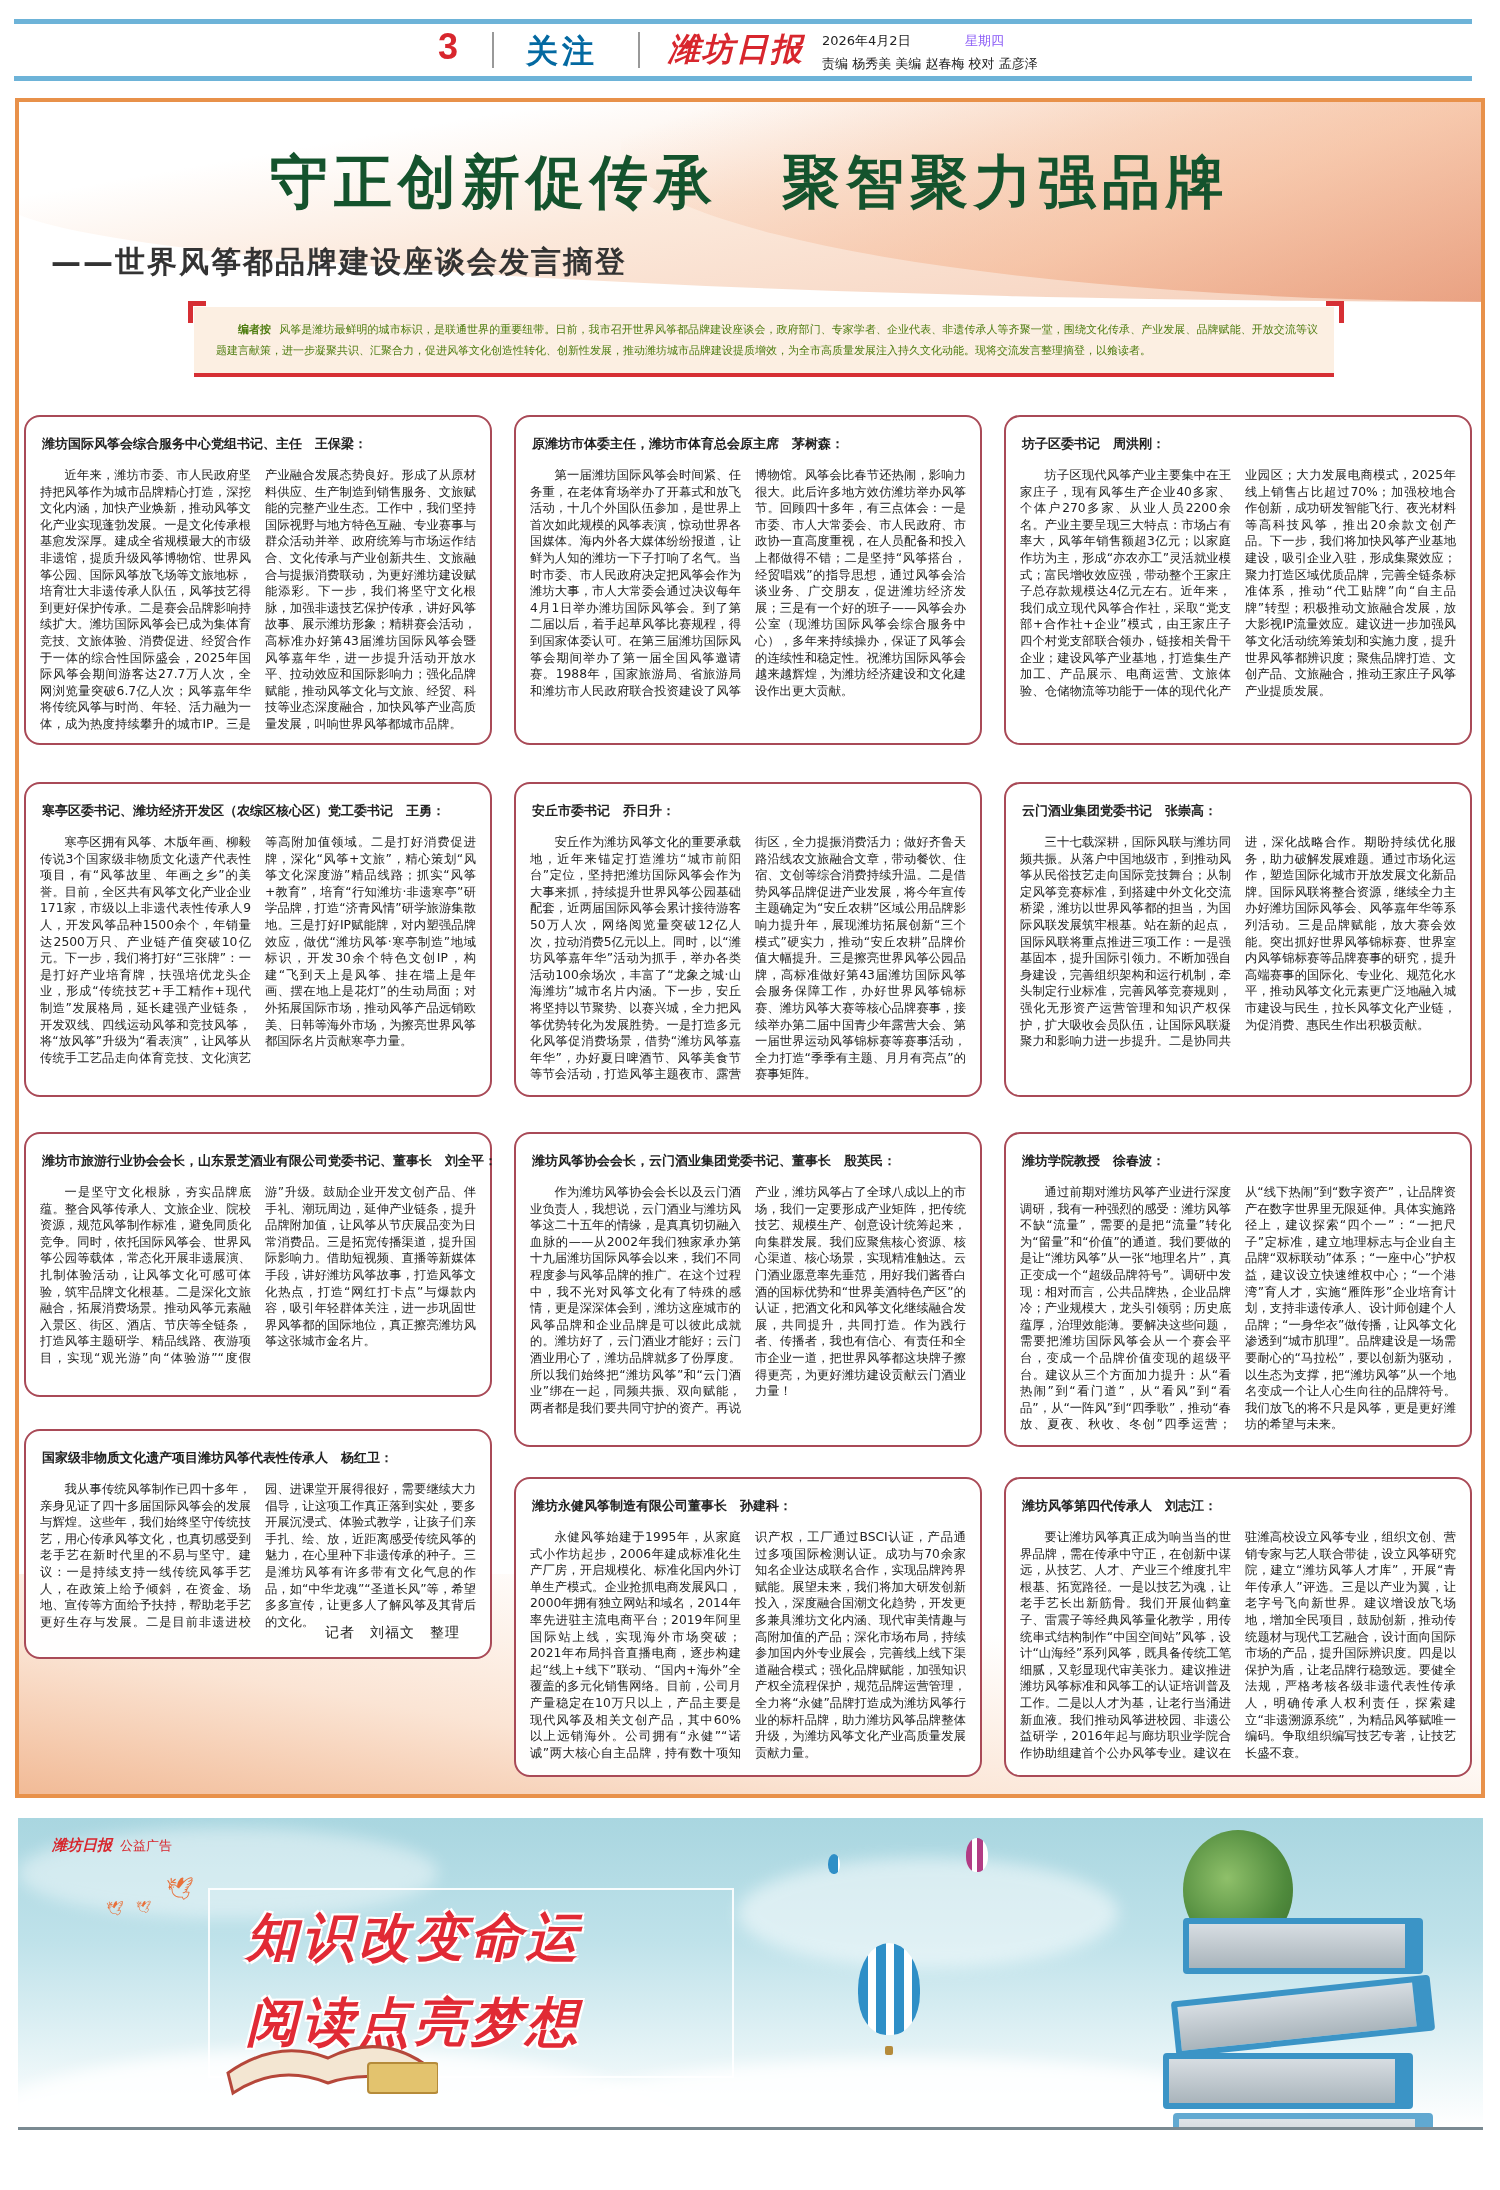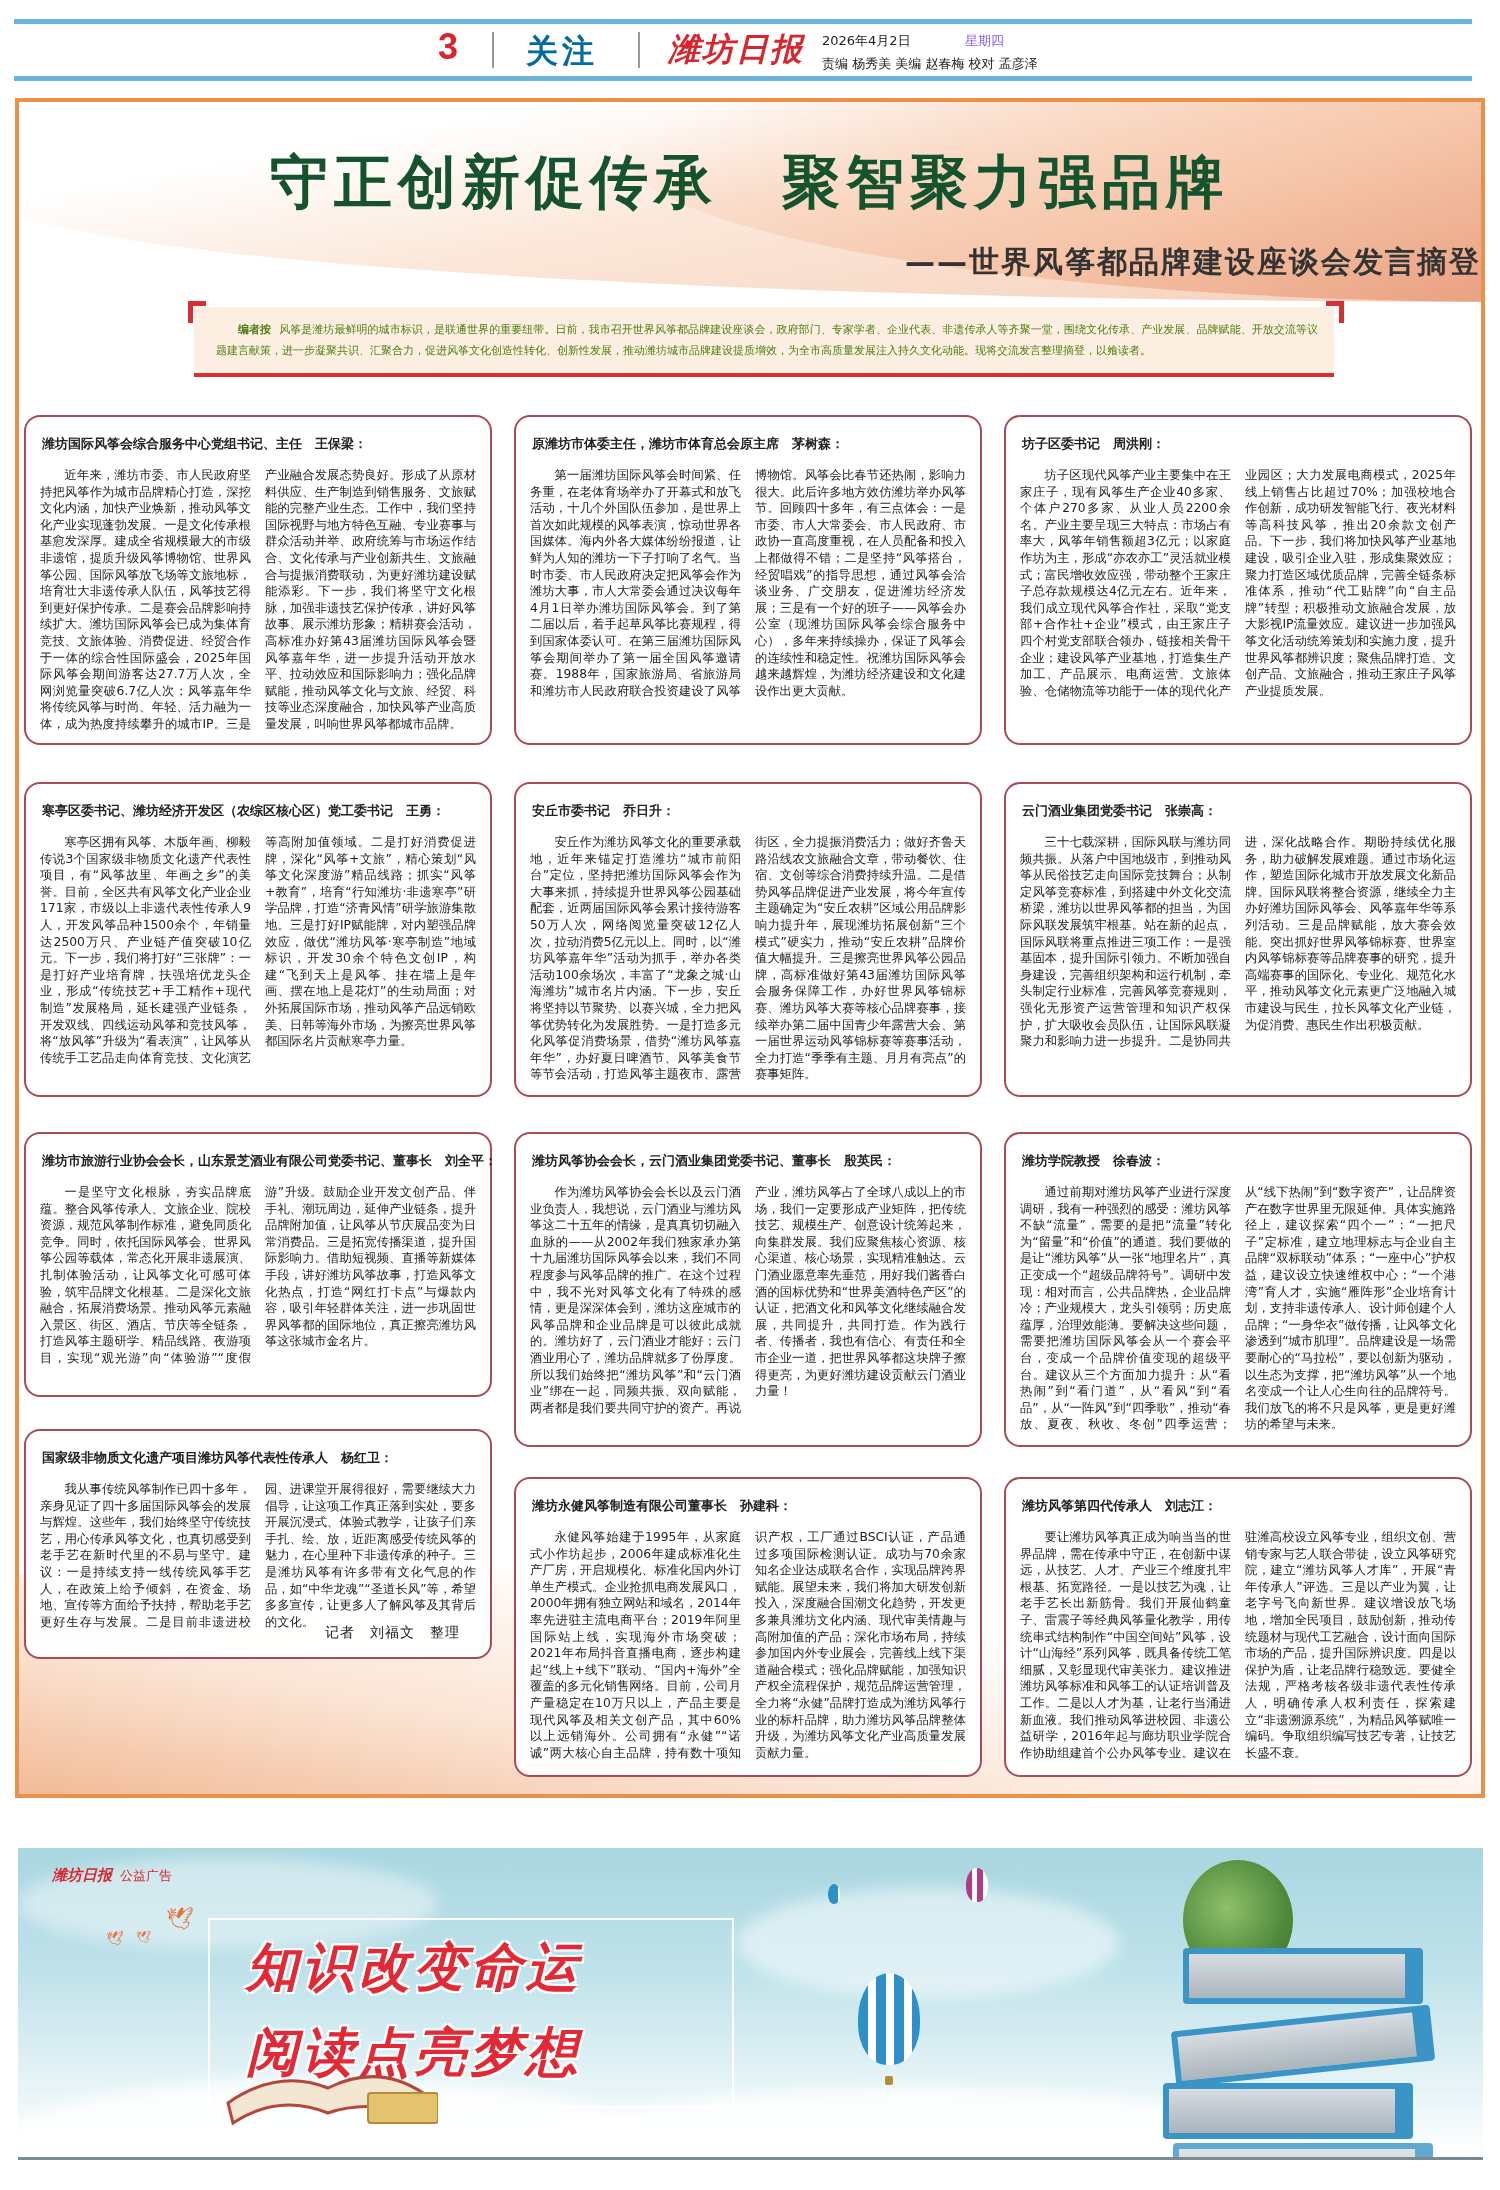--- a/index.html
+++ b/index.html
@@ -24,40 +24,40 @@
   .swoosh-top { position: absolute; left: -20px; top: -60px; width: 1520px; height: 260px;
      background: linear-gradient(170deg, rgba(255,255,255,0) 30%, rgba(246,196,160,0.55) 55%, rgba(232,140,90,0.6) 100%);
      border-bottom-left-radius: 100% 40%; opacity: .7; }
   .swoosh-top2 { position: absolute; right: -40px; top: -20px; width: 900px; height: 220px;
      background: linear-gradient(160deg, rgba(255,255,255,0) 10%, rgba(244,178,140,0.55) 60%, rgba(222,120,80,0.55) 100%);
      border-bottom-left-radius: 100% 70%; }
   .swoosh-bot { position: absolute; left: -20px; bottom: -20px; width: 1520px; height: 240px;
      background: linear-gradient(10deg, rgba(232,140,80,0.65) 0%, rgba(246,196,160,0.45) 35%, rgba(255,255,255,0) 70%); }
 
   .headline { position: absolute; left: 0; top: 42px; width: 100%; text-align: center; font-family: "DejaVu Serif", "Liberation Serif", serif; font-size: 58px; font-weight: bold; color: #14532d; letter-spacing: 6px; }
-  .subhead { position: absolute; left: 0; top: 140px; width: 100%; text-align: right; padding-left: 40px; font-size: 30px; color: #333; letter-spacing: 2px; }
+  .subhead { position: absolute; left: 0; top: 140px; width: 100%; text-align: left; padding-left: 32px; font-size: 30px; color: #333; letter-spacing: 2px; }
 
   
   .note { position: absolute; left: 175px; top: 205px; width: 1140px; height: 70px; background: #fcefe2; border-bottom: 4px solid #d62f34; padding: 12px 16px 0 22px; }
   .note .corner-l { position: absolute; left: -6px; top: -6px; width: 18px; height: 22px; border-left: 5px solid #d62f34; border-top: 5px solid #d62f34; }
   .note .corner-r { position: absolute; right: -10px; top: -6px; width: 18px; height: 22px; border-right: 5px solid #d62f34; border-top: 5px solid #d62f34; }
   .note p { font-family: "DejaVu Serif", serif; font-size: 11px; line-height: 21px; color: #4d7c0f; text-indent: 2em; text-align: justify; }
   .note .note-label { font-weight: bold; margin-right: 8px; }
 
   
   .box { position: absolute; width: 468px; border: 2px solid #a94a57; border-radius: 16px; background: rgba(255,255,255,0.96); padding: 14px 14px 10px 14px; }
   .box .speaker { font-size: 13px; font-weight: bold; color: #222; margin: 4px 0 14px 2px; white-space: nowrap; }
   .box .body { column-count: 2; column-gap: 14px; font-size: 12.3px; line-height: 16.6px; color: #222; text-align: justify; }
   .box .body p { text-indent: 2em; }
 
   .byline { position: absolute; left: 325px; top: 1624px; font-size: 14px; color: #222; letter-spacing: 1px; }
 
   
   .ad { position: absolute; left: 18px; top: 1818px; width: 1465px; height: 312px; overflow: hidden;
-        background: linear-gradient(180deg, #a9d6e0 0%, #bfe2ea 40%, #e4f3f6 75%, #ffffff 100%); border-bottom: 3px solid #7a8a92; margin-top: 30px; }
+        background: linear-gradient(180deg, #a9d6e0 0%, #bfe2ea 40%, #e4f3f6 75%, #ffffff 100%); border-bottom: 3px solid #7a8a92; }
   .ad .cloud { position: absolute; background: rgba(255,255,255,0.85); border-radius: 50%; filter: blur(8px); }
   .ad .brand { position: absolute; left: 34px; top: 18px; font-size: 15px; font-weight: bold; font-style: italic; color: #d8262d; }
   .ad .brand span { font-weight: normal; font-style: normal; font-size: 13px; margin-left: 8px; color: #d8262d; }
   .ad .slogan-box { position: absolute; left: 190px; top: 70px; width: 526px; height: 190px; border: 2px solid rgba(255,255,255,0.9); }
   .ad .slogan { position: absolute; left: 228px; font-size: 52px; font-weight: bold; font-style: italic; color: #e12a35; letter-spacing: 4px; text-shadow: 2px 2px 0 #fff, -2px -2px 0 #fff, 2px -2px 0 #fff, -2px 2px 0 #fff; }
   .ad .slogan.l1 { top: 85px; }
   .ad .slogan.l2 { top: 170px; }
   .ad .bird { position: absolute; color: #e8703a; font-size: 22px; }
   .ad .balloon { position: absolute; border-radius: 50% 50% 45% 45%; background: repeating-linear-gradient(90deg, #2f8fc7 0 10px, #ffffff 10px 18px); }
   .ad .balloon.pink { background: repeating-linear-gradient(90deg, #b23c85 0 6px, #ffffff 6px 11px); }

